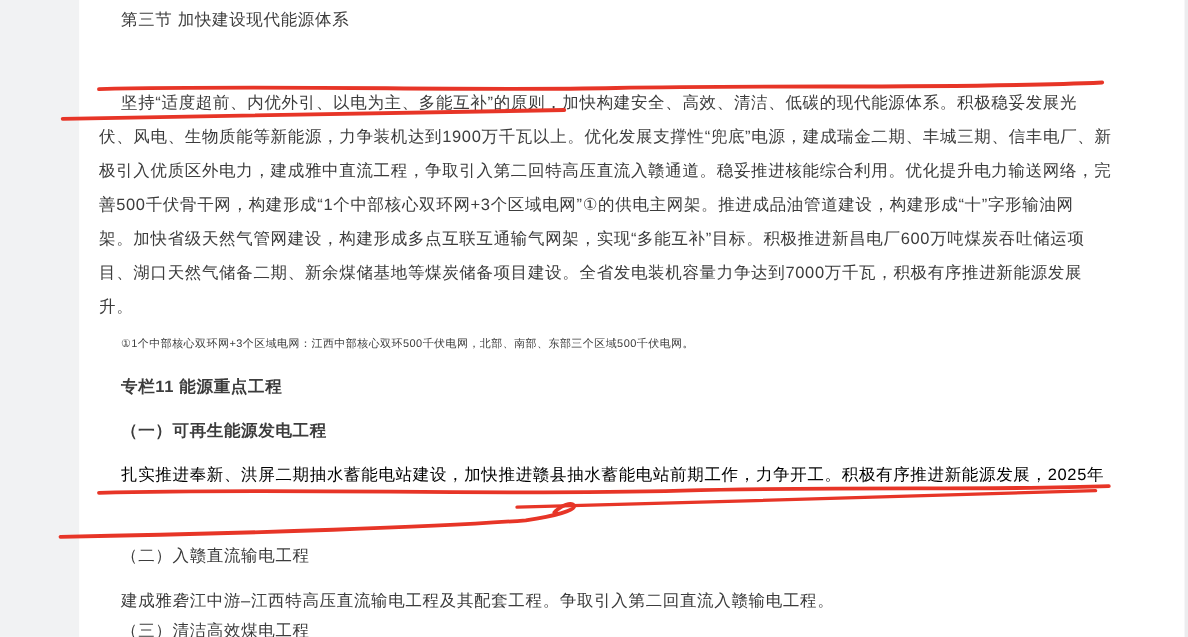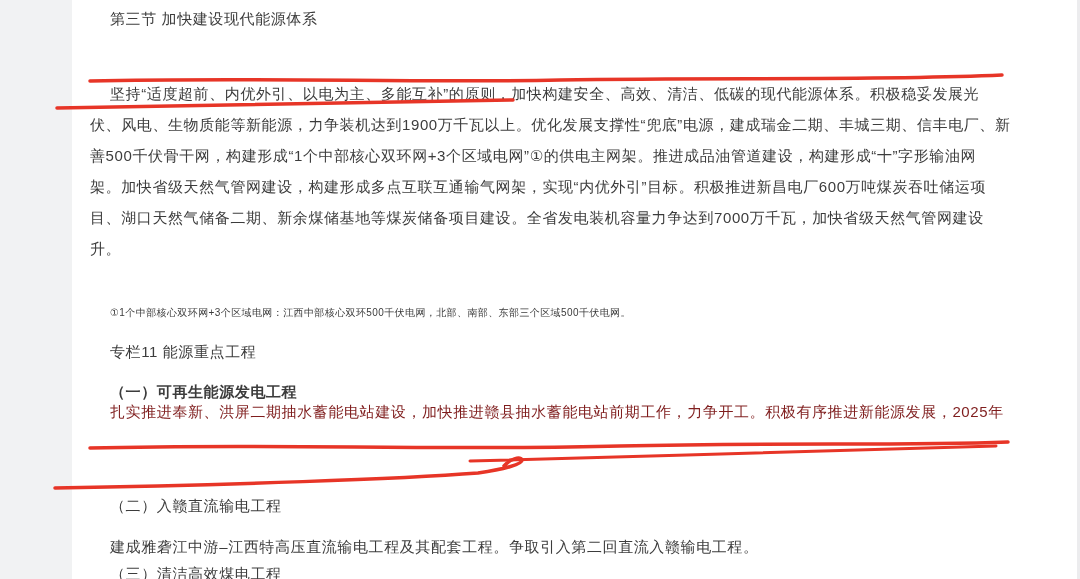--- a/index.html
+++ b/index.html
@@ -14,21 +14,21 @@
     background:#ffffff;
   }
   .edge-strip{position:absolute;top:0;bottom:0;right:0;width:3px;background:#ececee;}
   .tblock{
     position:absolute;left:18px;right:10px;
     color:#3c3c3c;font-size:15px;letter-spacing:0.6px;
     white-space:nowrap;
   }
   .tblock .ln{height:31px;line-height:31px;}
   .indent{padding-left:20px;}
-  .bold{font-weight:400;}
+  .bold{font-weight:700;}
   .footnote{font-size:10px;letter-spacing:0.4px;}
   .annotations{
     position:absolute;inset:0;width:1080px;height:579px;
     pointer-events:none;
   }
   .annotations path{fill:none;stroke-linecap:round;stroke-linejoin:round;}
 </style>
 </head>
 <body style="background: rgb(241, 242, 243);">
 
@@ -36,39 +36,40 @@
 
   <div class="paper" style="background: rgb(255, 255, 255);">
 
     <div class="tblock indent" style="top: 3px; color: rgb(60, 60, 60);">
       <div class="ln">第三节 加快建设现代能源体系</div>
     </div>
 
     <div class="tblock" style="top: 47px; color: rgb(60, 60, 60); margin-top: 31px;">
       <div class="ln indent">坚持“适度超前、内优外引、以电为主、多能互补”的原则，加快构建安全、高效、清洁、低碳的现代能源体系。积极稳妥发展光</div>
       <div class="ln">伏、风电、生物质能等新能源，力争装机达到1900万千瓦以上。优化发展支撑性“兜底”电源，建成瑞金二期、丰城三期、信丰电厂、新</div>
+      <div class="ln">极引入优质区外电力，建成雅中直流工程，争取引入第二回特高压直流入赣通道。稳妥推进核能综合利用。优化提升电力输送网络，完</div>
       <div class="ln">善500千伏骨干网，构建形成“1个中部核心双环网+3个区域电网”①的供电主网架。推进成品油管道建设，构建形成“十”字形输油网</div>
-      <div class="ln">架。加快省级天然气管网建设，构建形成多点互联互通输气网架，实现“内优外引”目标。积极推进新昌电厂600万吨煤炭吞吐储运项</div>
-      <div class="ln">目、湖口天然气储备二期、新余煤储基地等煤炭储备项目建设。全省发电装机容量力争达到7000万千瓦，加快省级天然气管网建设</div>
+      <div class="ln">架。加快省级天然气管网建设，构建形成多点互联互通输气网架，实现“多能互补”目标。积极推进新昌电厂600万吨煤炭吞吐储运项</div>
+      <div class="ln">目、湖口天然气储备二期、新余煤储基地等煤炭储备项目建设。全省发电装机容量力争达到7000万千瓦，积极有序推进新能源发展</div>
       <div class="ln">升。</div>
     </div>
 
     <div class="tblock indent footnote" style="top: 297px; color: rgb(60, 60, 60);">
       <div class="ln">①1个中部核心双环网+3个区域电网：江西中部核心双环500千伏电网，北部、南部、东部三个区域500千伏电网。</div>
     </div>
 
     <div class="tblock indent bold" style="top: 336px; color: rgb(60, 60, 60);">
       <div class="ln">专栏11 能源重点工程</div>
     </div>
 
     <div class="tblock indent" style="top: 376px; color: rgb(60, 60, 60); font-weight: bold;">
       <div class="ln">（一）可再生能源发电工程</div>
     </div>
 
-    <div class="tblock" style="top: 396px; color: #7f1d1d;">
+    <div class="tblock" style="top: 416px; color: #000000;">
       <div class="ln indent">扎实推进奉新、洪屏二期抽水蓄能电站建设，加快推进赣县抽水蓄能电站前期工作，力争开工。积极有序推进新能源发展，2025年</div>
     </div>
 
     <div class="tblock indent" style="top: 531px; color: rgb(60, 60, 60);">
       <div class="ln">建成雅砻江中游–江西特高压直流输电工程及其配套工程。争取引入第二回直流入赣输电工程。</div>
     </div>
 
     <div class="tblock indent" style="top: 490px; color: rgb(60, 60, 60);">
       <div class="ln">（二）入赣直流输电工程</div>
     </div>

